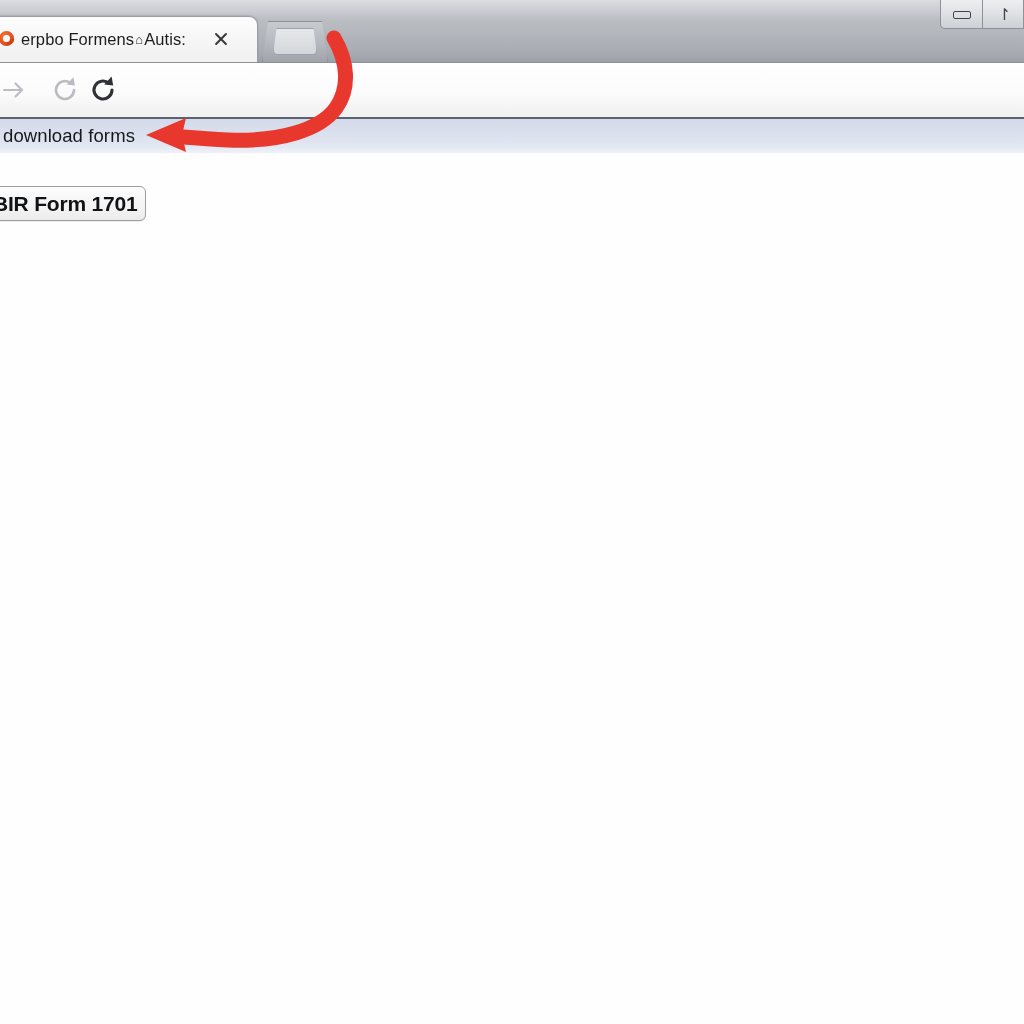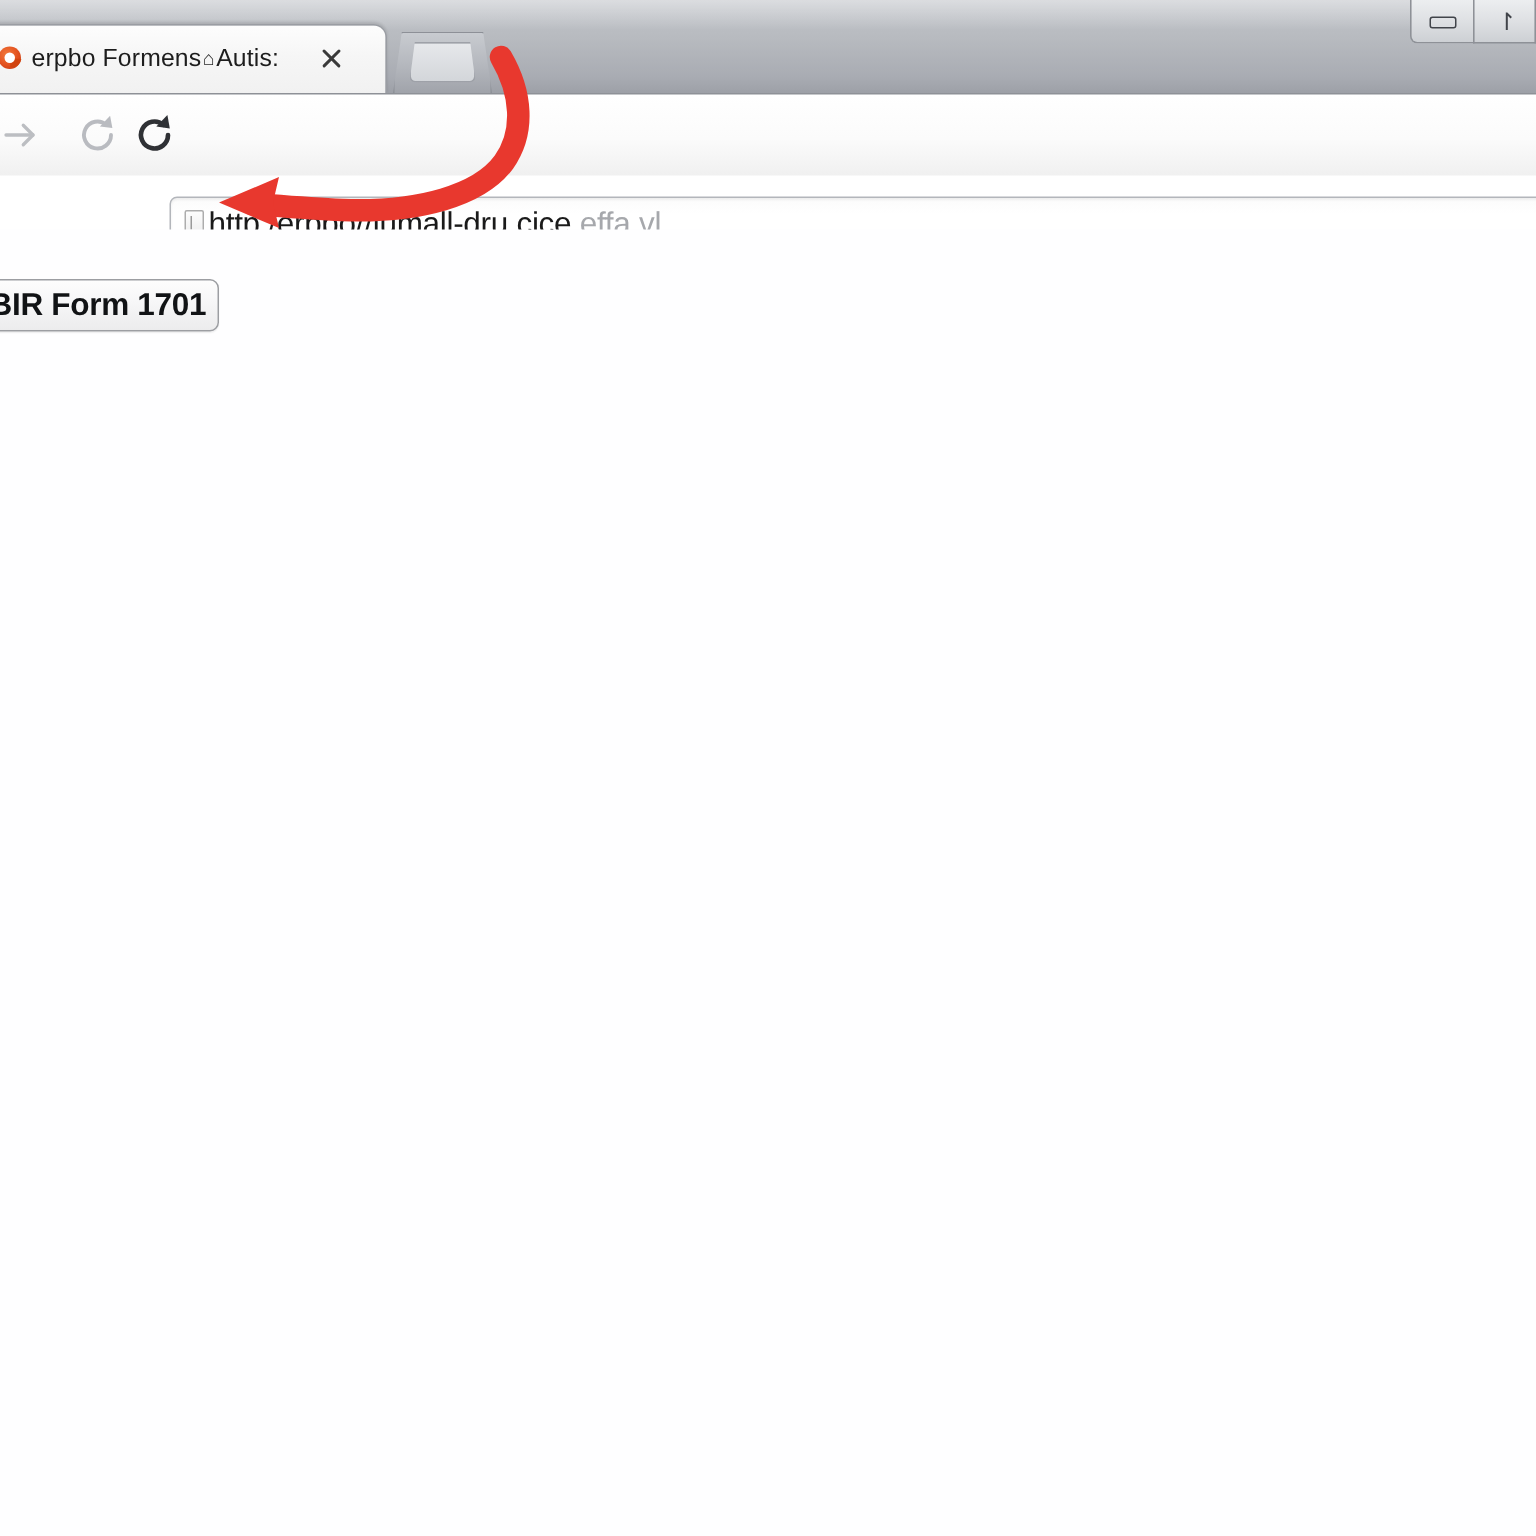--- a/index.html
+++ b/index.html
@@ -397,20 +397,23 @@
         <polygon points="27.6,5.6 29.2,14.6 20.2,13.4" fill="#2f3135"></polygon>
       </svg>
     </div>
 
     <div class="urlbar">
       <div class="url-pageicon"></div>
       <div class="url-text"><span class="url-strong">http:/erpbo//iumall-dru.cice</span><span class="url-dim">.effa.vl</span></div>
     </div>
   </div>
 
+  <div class="bookmarkbar">
+    <div class="bookmark-label">download forms</div>
+  </div>
 
   <div class="page">
     <div class="form-button">
       <div class="form-button-label">BIR Form 1701</div>
     </div>
   </div>
 
   <svg class="annotation" viewBox="0 0 1024 1024">
     <g>
       <path d="M334 38

